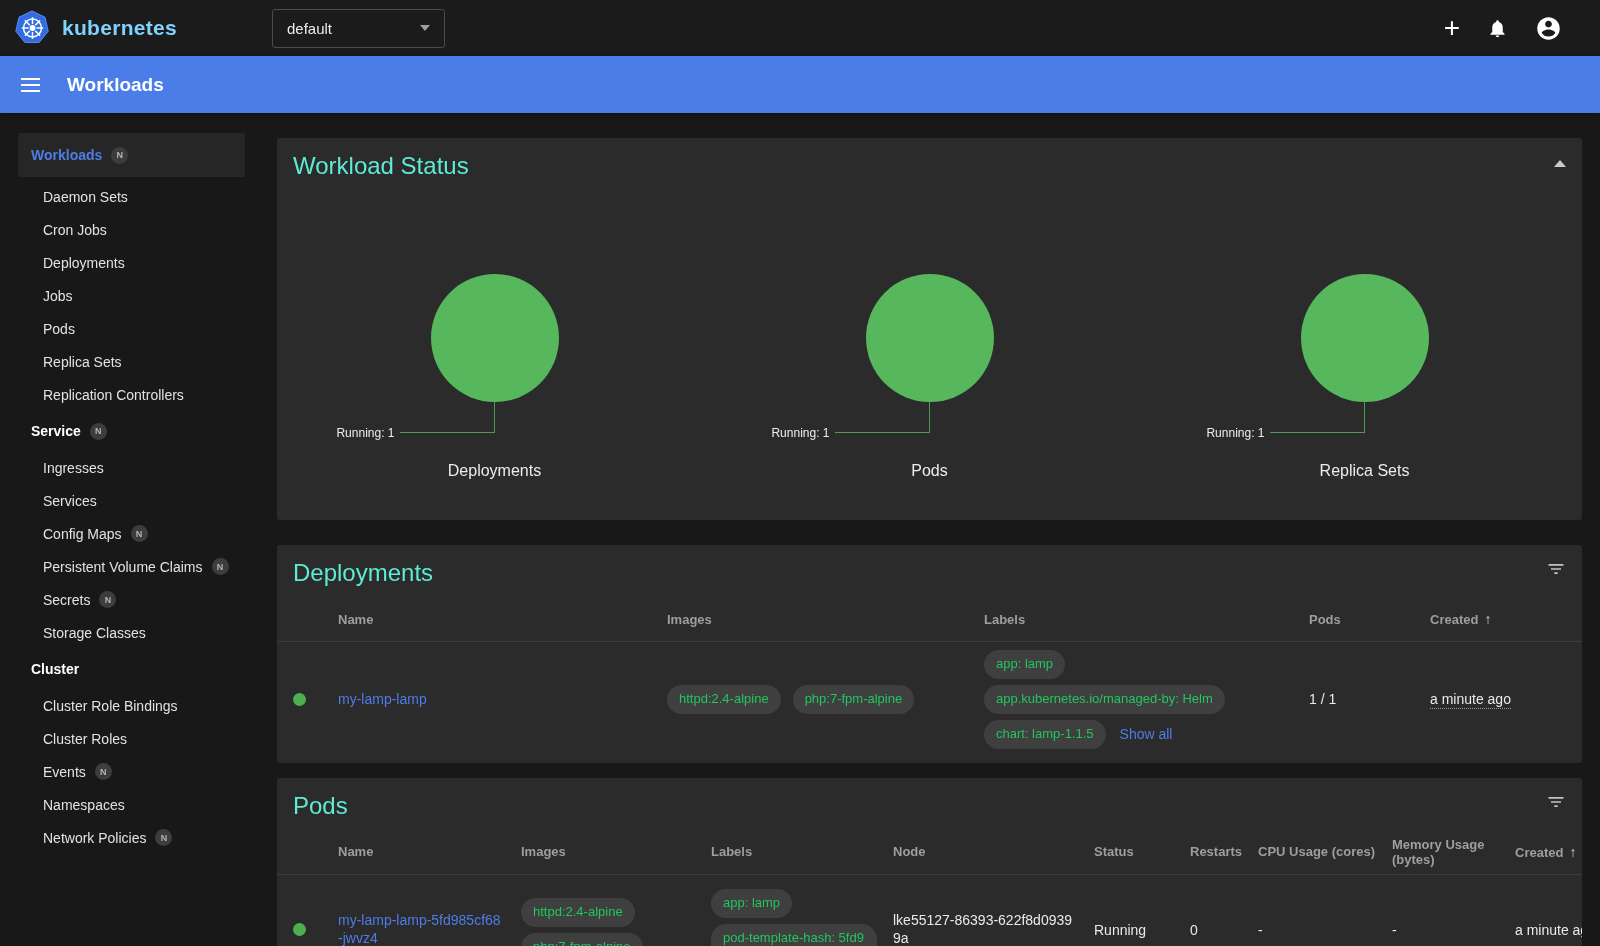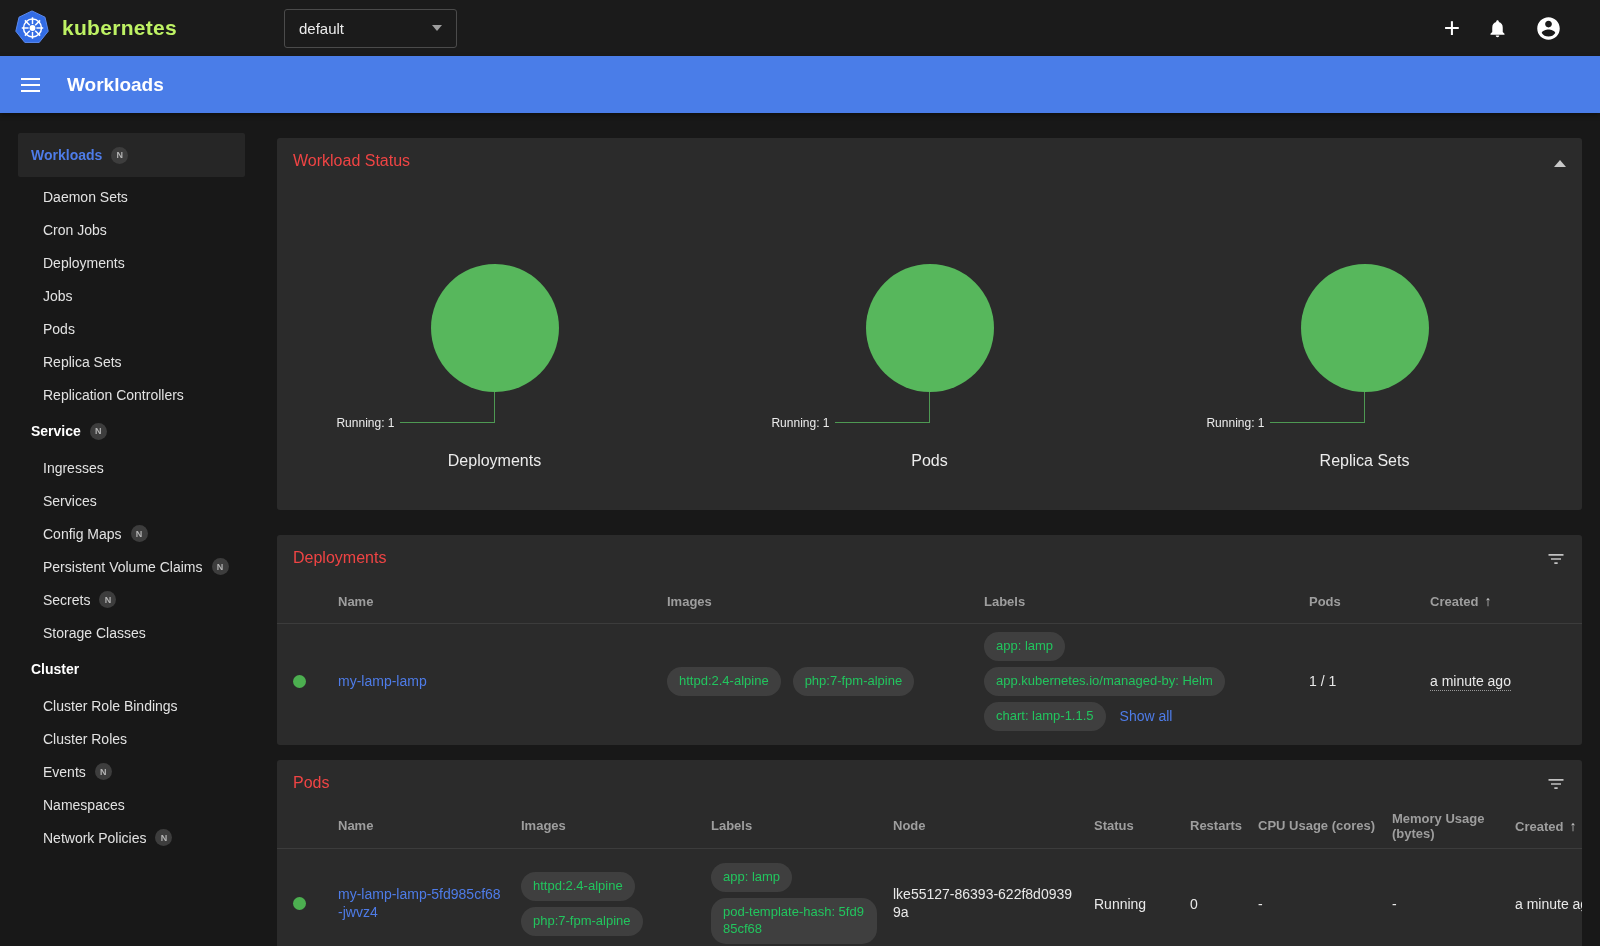--- a/index.html
+++ b/index.html
@@ -3,24 +3,24 @@
 <meta charset="utf-8">
 <style>
   * { margin:0; padding:0; box-sizing:border-box; }
   html,body { width:1600px; height:946px; overflow:hidden; background:#181818;
               font-family:"Liberation Sans", sans-serif; }
   .screen { width:1600px; height:946px; display:flex; flex-direction:column; }
 
   
   .header { height:56px; background:#1b1b1b; display:flex; align-items:center; flex-shrink:0; }
   .logo { display:flex; align-items:center; gap:10px; padding-left:13px; width:260px; cursor:pointer; }
-  .logo-word { color:#bef264; font-size:21px; font-weight:bold; letter-spacing:.3px; }
+  .logo-word { color:#7dd3fc; font-size:21px; font-weight:bold; letter-spacing:.3px; }
   .ns-select { width:173px; height:39px; border:1px solid #4b4b4b; border-radius:3px;
                display:flex; align-items:center; justify-content:space-between;
-               padding:0 14px; color:#ececec; font-size:15px; margin-left:24px; cursor:pointer; }
+               padding:0 14px; color:#ececec; font-size:15px; margin-left:12px; cursor:pointer; }
   .caret-down { width:0; height:0; border-left:5px solid transparent; border-right:5px solid transparent;
                 border-top:6px solid #9e9e9e; }
   .searchbar { margin-left:15px; width:475px; height:40px; background:#242424;
                display:flex; align-items:center; padding-left:22px; gap:24px; }
   .searchbar input { background:transparent; border:none; outline:none; color:#eee; font-size:16px; width:340px;
                      font-family:"Liberation Sans", sans-serif; }
   .searchbar input::placeholder { color:#8b8b8b; }
   .header-actions { margin-left:auto; display:flex; align-items:center; gap:27px; padding-right:38px; }
   .plus-glyph { color:#fff; font-size:28px; font-weight:300; line-height:20px; cursor:pointer; }
   .icon-btn { cursor:pointer; display:flex; align-items:center; }
@@ -41,21 +41,21 @@
   .nav-active { background:#262626; color:#4e7ce8; height:44px; margin:0 15px 3px 18px;
                 padding-left:13px; border-radius:2px; }
   .badge { width:17px; height:17px; border-radius:50%; background:#3d3d3d; color:#b5b5b5;
            font-size:9px; font-weight:bold; display:flex; align-items:center; justify-content:center;
            margin-left:9px; flex-shrink:0; }
 
   .main { flex:1; padding:25px 18px 0 17px; overflow:hidden; }
   .card { background:#2b2b2b; border-radius:3px; }
   .card-title-row { display:flex; align-items:flex-start; justify-content:space-between;
                     padding:14px 16px 10px 16px; }
-  .card-title { color:#ef4444; font-size:16px; }
+  .card-title { color:#5eead4; font-size:24px; }
   .collapse-caret { width:0; height:0; border-left:6px solid transparent; border-right:6px solid transparent;
                     border-bottom:7px solid #c9c9c9; margin-top:8px; cursor:pointer; }
 
   
   .card-status { padding-bottom:40px; }
   .charts-row { display:flex; margin-top:84px; }
   .chart { flex:1; }
   .donut { width:128px; height:128px; border-radius:50%; background:#57b75c; margin:0 auto; }
   .callout { position:relative; height:31px; }
   .v-line { position:absolute; left:calc(50% - .5px); top:0; width:1px; height:100%; background:#4e9953; }

